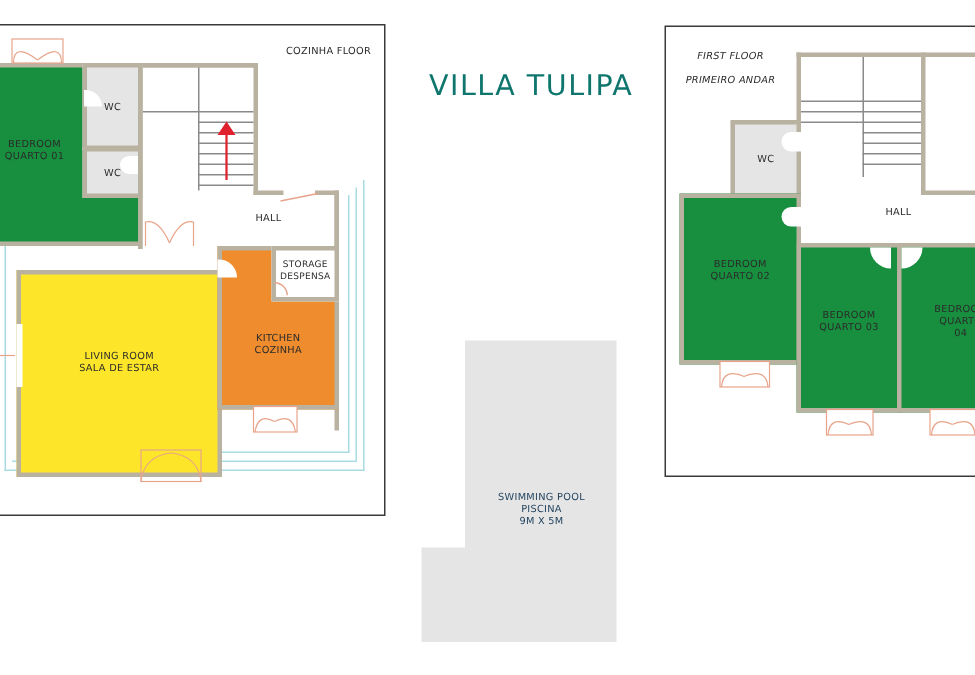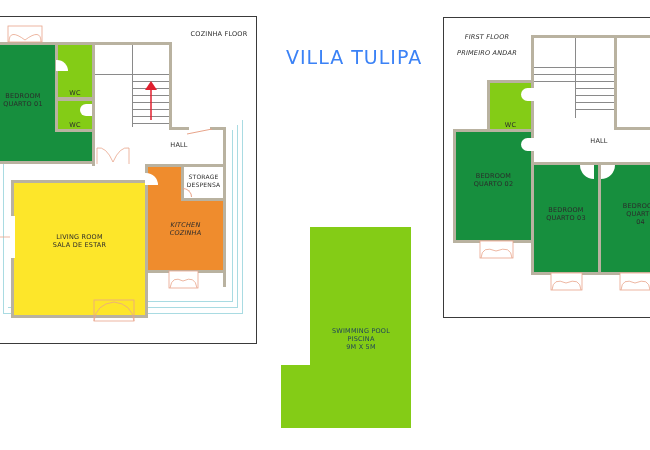--- a/index.html
+++ b/index.html
@@ -1,23 +1,23 @@
 <!DOCTYPE html>
 <html><head>
 <meta charset="utf-8">
 <style>
   html, body { margin:0; padding:0; }
   body { width:650px; height:450px; background:#ffffff; position:relative; overflow:hidden; font-family:"DejaVu Sans", sans-serif; }
   .abs { position:absolute; box-sizing:border-box; }
   .frame { border:1.5px solid #3a3a3a; background:#fff; }
   .room { border:3px solid #b9b2a0; display:flex; align-items:center; justify-content:center; text-align:center; }
   .lbl { font-size:6.5px; line-height:8px; color:#2b2b2b; letter-spacing:0.2px; white-space:pre-line; text-align:center; }
-  .title { font-size:19px; color:#3b82f6; letter-spacing:1px; font-weight:normal; }
+  .title { font-size:19px; color:#0f766e; letter-spacing:1px; font-weight:normal; }
   .green { background:#178f3e; }
-  .blue { background:#84cc16;align-items:flex-end; }
+  .blue { background:#e5e5e5; }
   .yellow { background:#fde62a; }
   .orange { background:#ef8c2d; }
   .white { background:#ffffff; }
   .wall { background:#b9b2a0; }
   .outline { border:1px solid #a9dbe2; }
   svg { position:absolute; overflow:visible; }
 </style>
 </head>
 <body>
 
@@ -102,21 +102,21 @@
   <path d="M33,20 L33,4 Q24,2 17,18" fill="none" stroke="#e8a48a" stroke-width="0.8"></path>
 </svg>
 
 <svg style="left:93px; top:300px;" width="42" height="22">
   <rect x="1" y="0" width="40" height="21" fill="none" stroke="#e8a48a" stroke-width="0.8"></rect>
   <path d="M1,21 Q3,4 21,2" fill="none" stroke="#e8a48a" stroke-width="0.8"></path>
   <path d="M41,21 Q39,4 21,2" fill="none" stroke="#e8a48a" stroke-width="0.8"></path>
 </svg>
 
 <div class="abs room orange" style="left:145px; top:164px; width:81px; height:109px;">
-  <span class="lbl" style="margin-top:20px;font-style:italic;">KITCHEN
+  <span class="lbl" style="margin-top:20px;">KITCHEN
 COZINHA</span>
 </div>
 <div class="abs" style="left:145px; top:173px; width:13px; height:12px; background:#fff; border-radius:0 12px 0 0;"></div>
 
 <div class="abs room white" style="left:181px; top:164px; width:45px; height:37px;">
   <span class="lbl" style="font-size:6px; margin-top:-4px;">STORAGE
 DESPENSA</span>
 </div>
 <div class="abs" style="left:183px; top:188px; width:9px; height:9px; border:1px solid #e8a48a; border-left:none; border-bottom:none; border-radius:0 9px 0 0;"></div>
 

